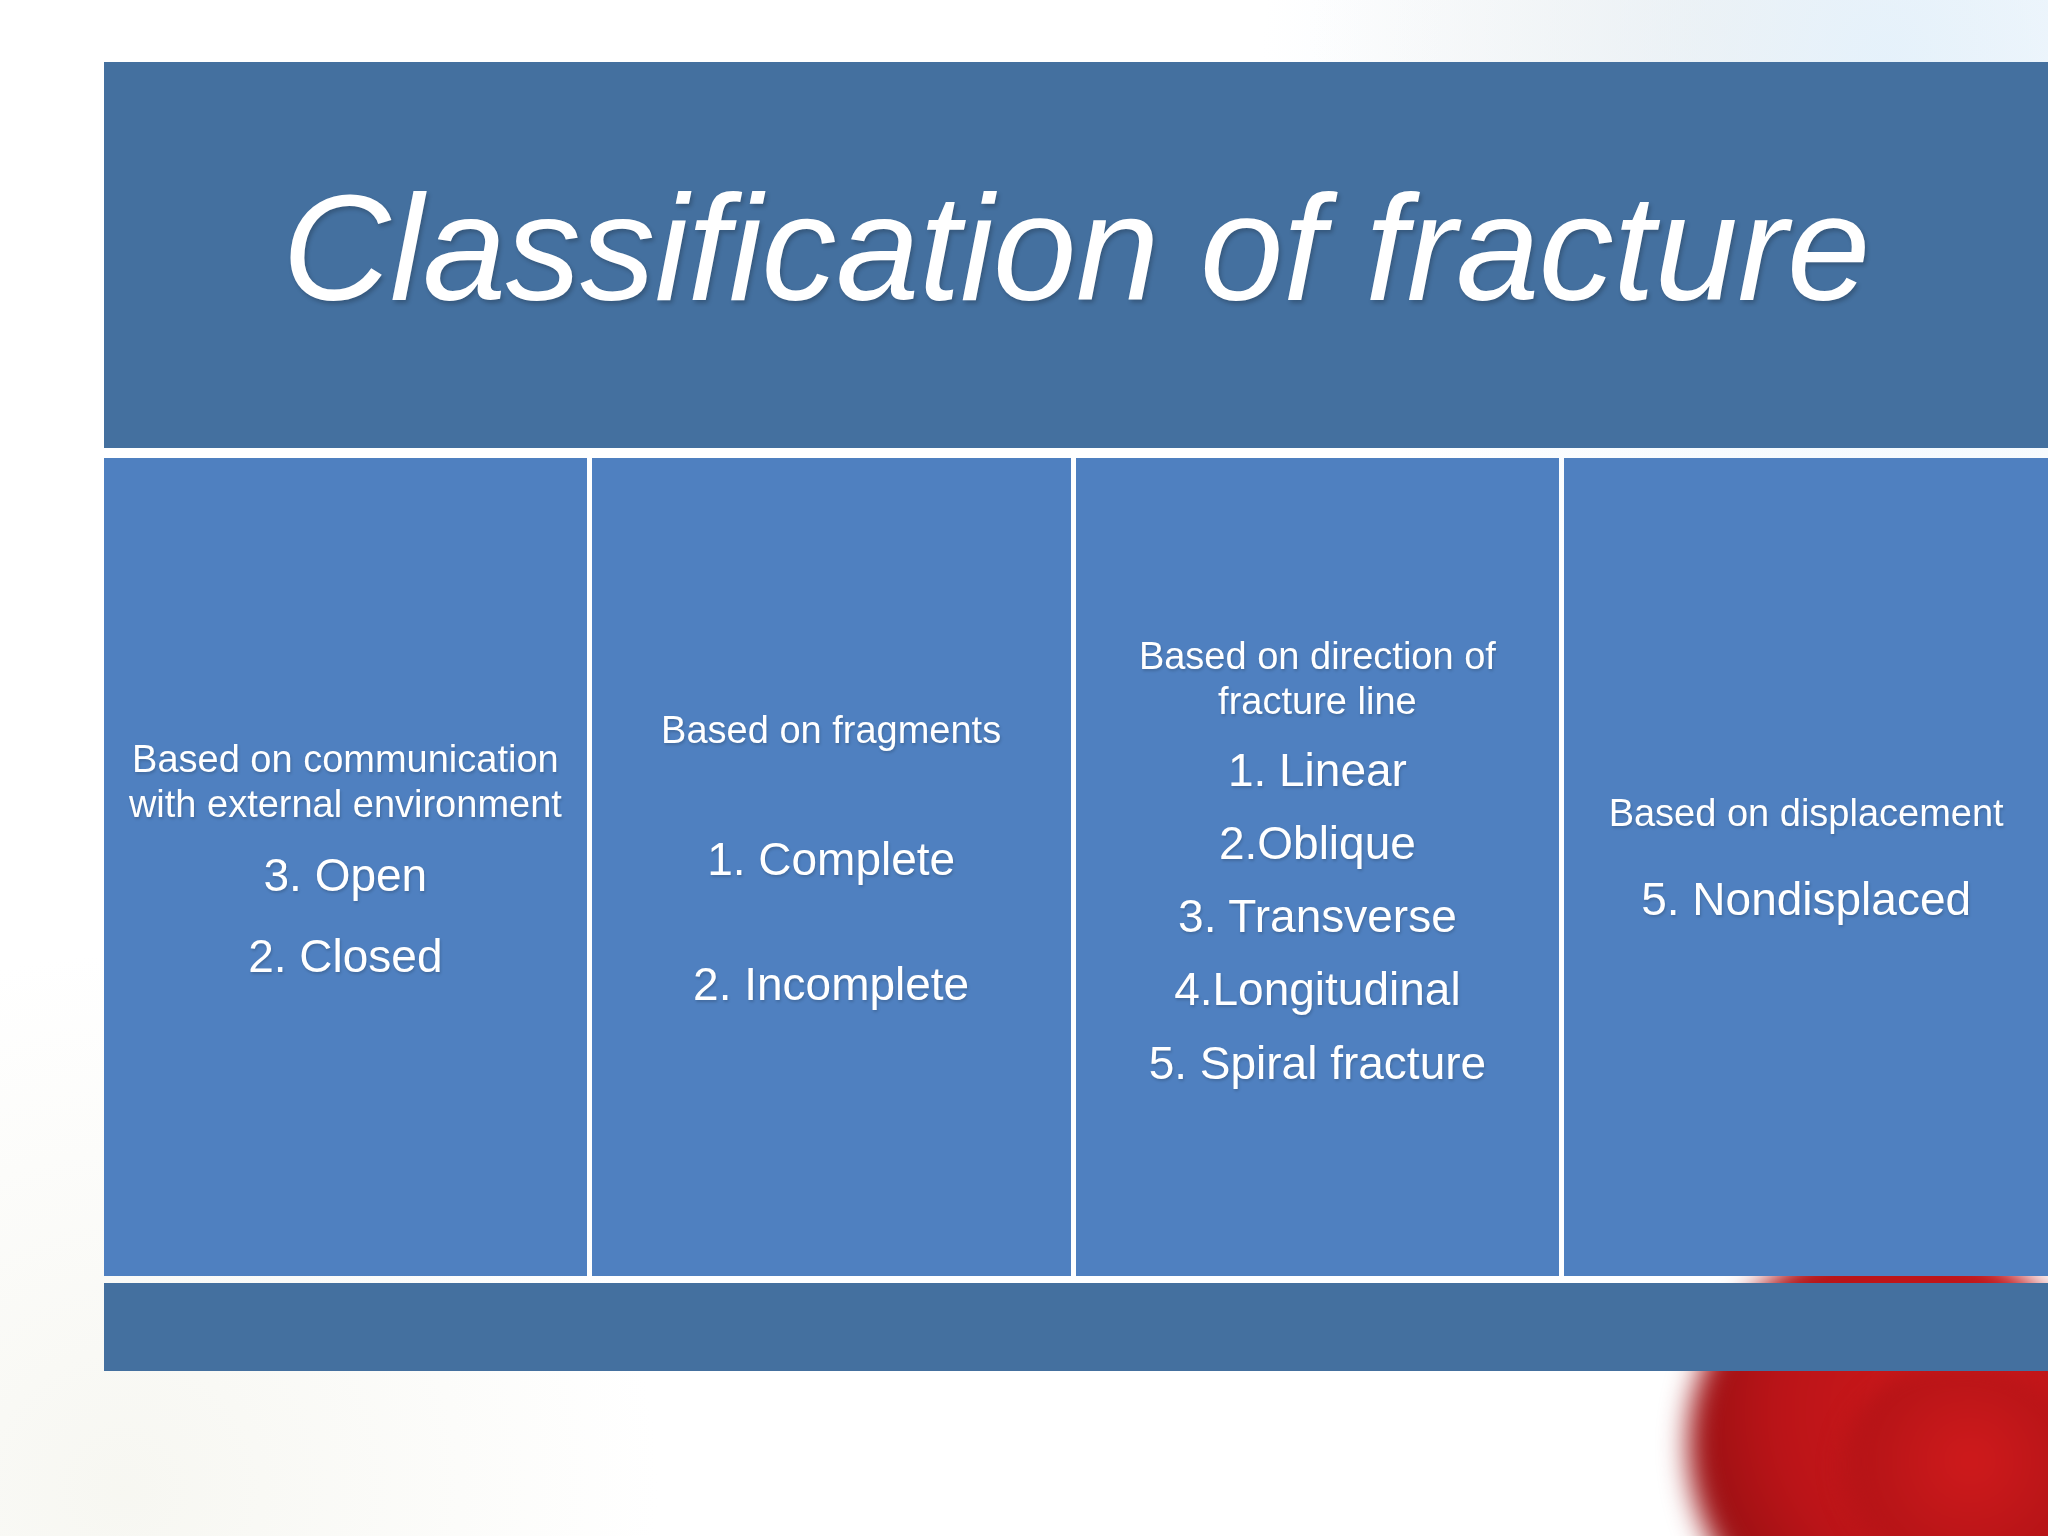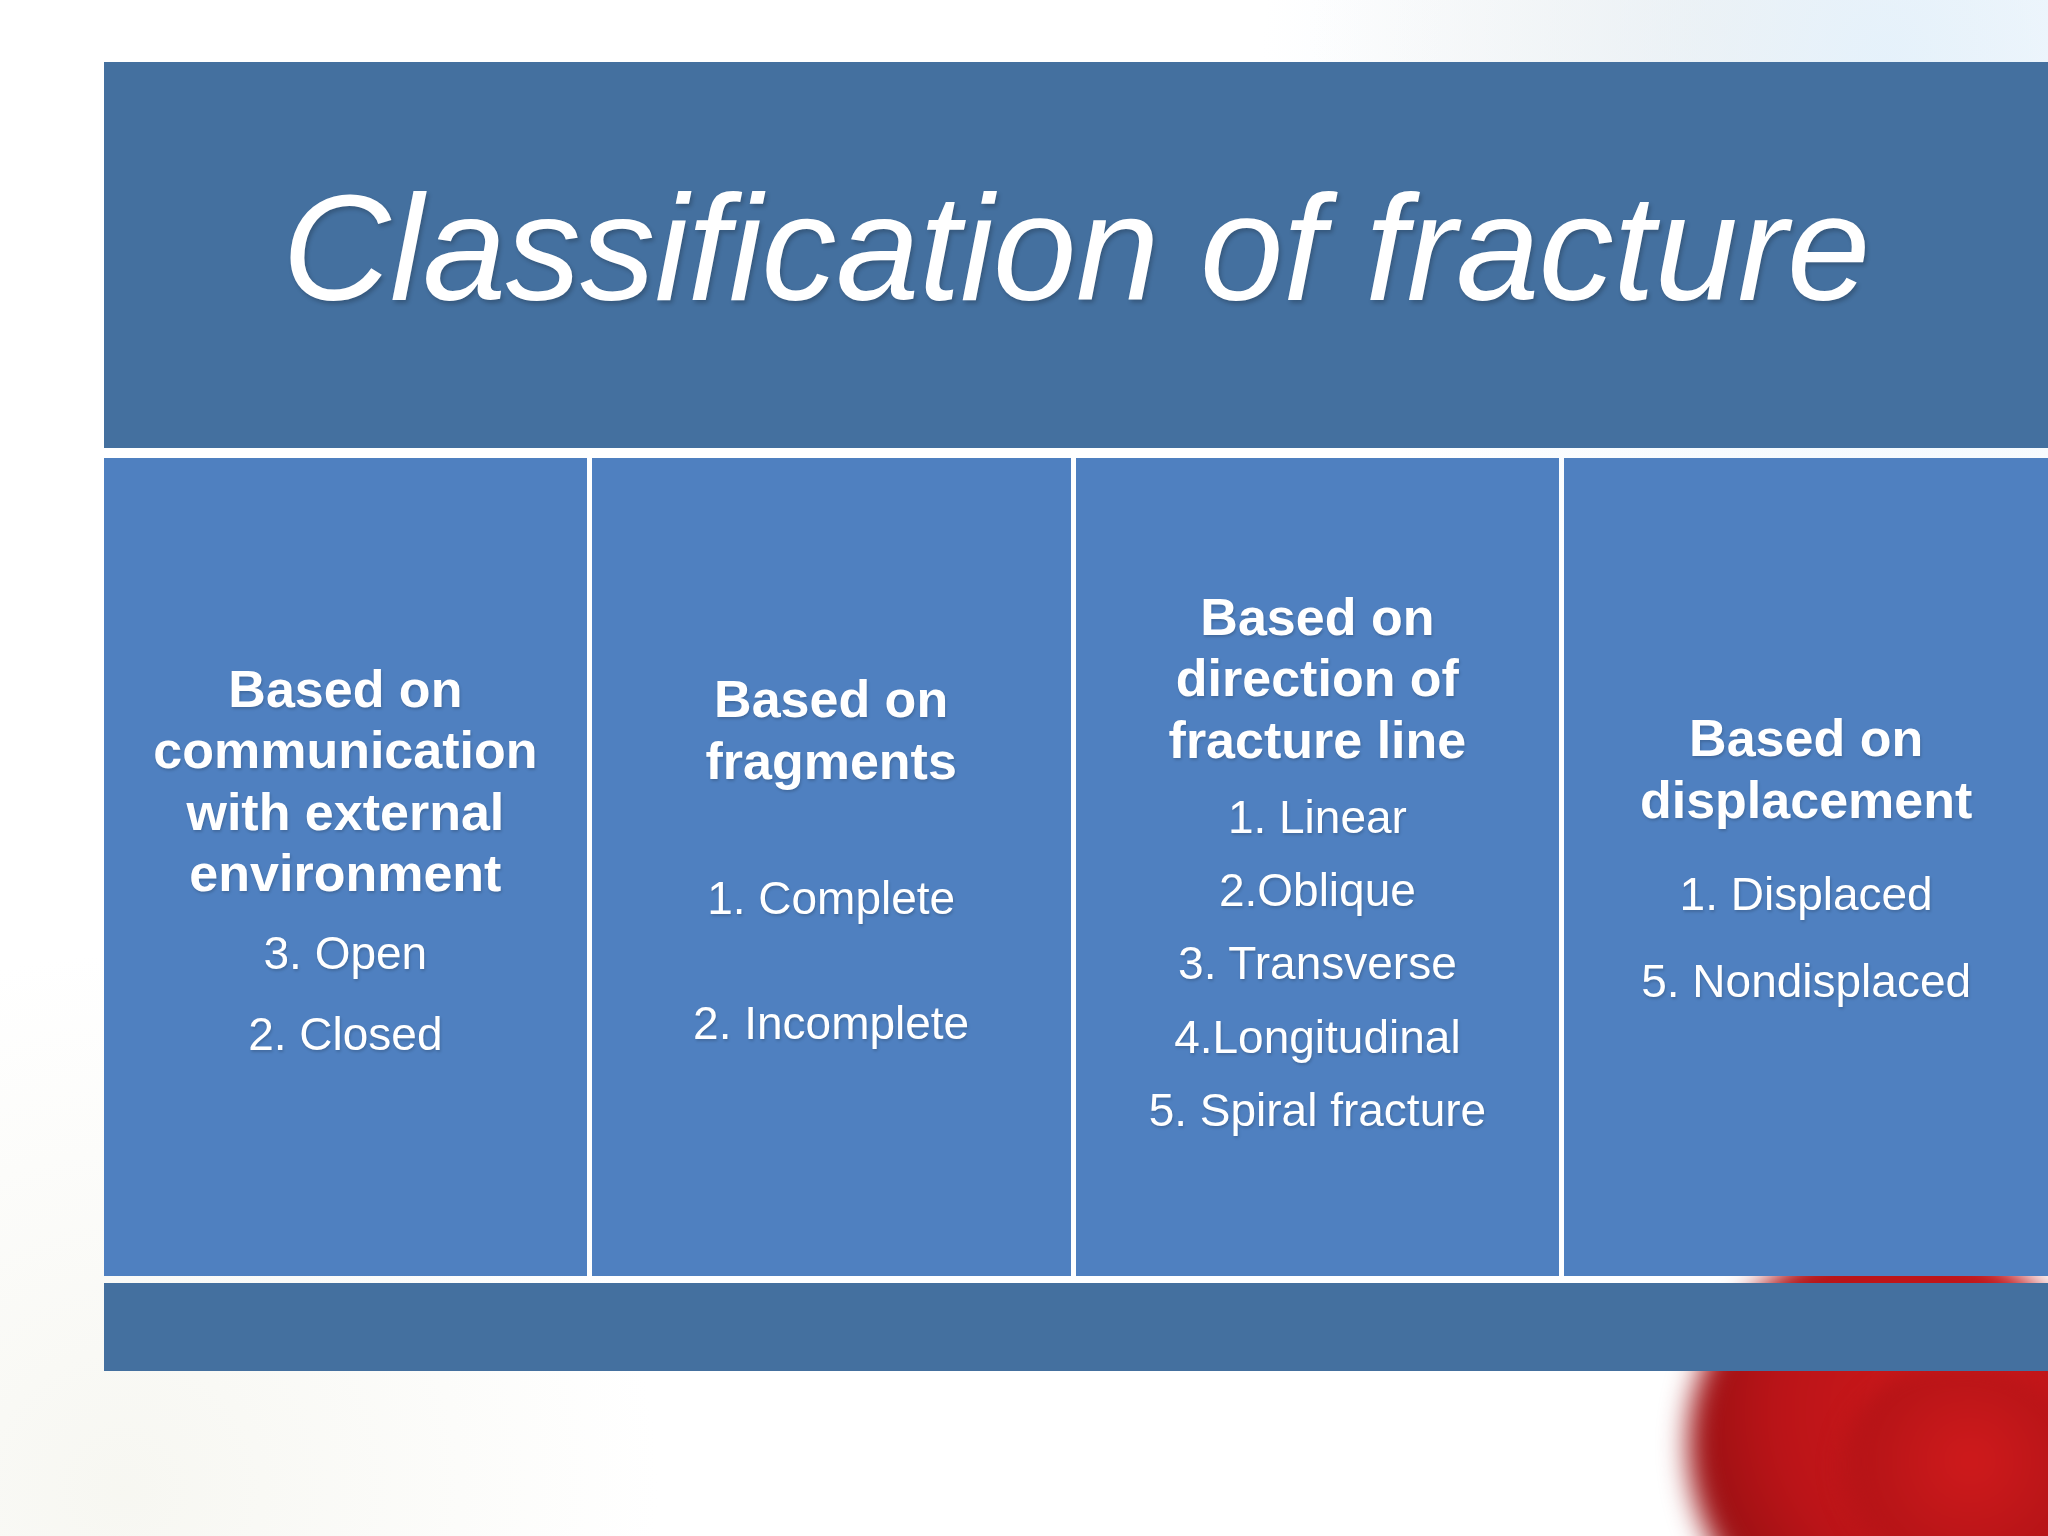--- a/index.html
+++ b/index.html
@@ -104,23 +104,23 @@
     text-align: center;
   }
   .col + .col { margin-left: 5px; }
 
   .col-1 { width: 484px; }
   .col-2 { width: 480px; gap: 44px; }
   .col-3 { width: 485px; }
   .col-4 { width: 485px; flex: 1 1 auto; }
 
   .col-heading {
-    font-size: 52px;
+    font-size: 38px;
     line-height: 1.18;
-    font-weight: 700;
+    font-weight: 400;
     margin: 0 0 12px 0;
     text-shadow: 1px 2px 3px rgba(0,0,0,0.18);
   }
   .col-item {
     font-size: 46px;
     line-height: 1.2;
     font-weight: 400;
     margin: 13px 0;
     white-space: nowrap;
     text-shadow: 1px 2px 3px rgba(0,0,0,0.18);
@@ -174,21 +174,20 @@
       <div class="col-heading">Based on direction of fracture line</div>
       <div class="col-item">1. Linear</div>
       <div class="col-item">2.Oblique</div>
       <div class="col-item">3. Transverse</div>
       <div class="col-item">4.Longitudinal</div>
       <div class="col-item">5. Spiral fracture</div>
     </div>
 
     <div class="col col-4">
       <div class="col-heading">Based on displacement</div>
-      <div class="col-item">1. Displaced</div>
       <div class="col-item">5. Nondisplaced</div>
     </div>
 
   </div>
 
   <div class="bottom-band"></div>
 
 </div>
 
 </body></html>

